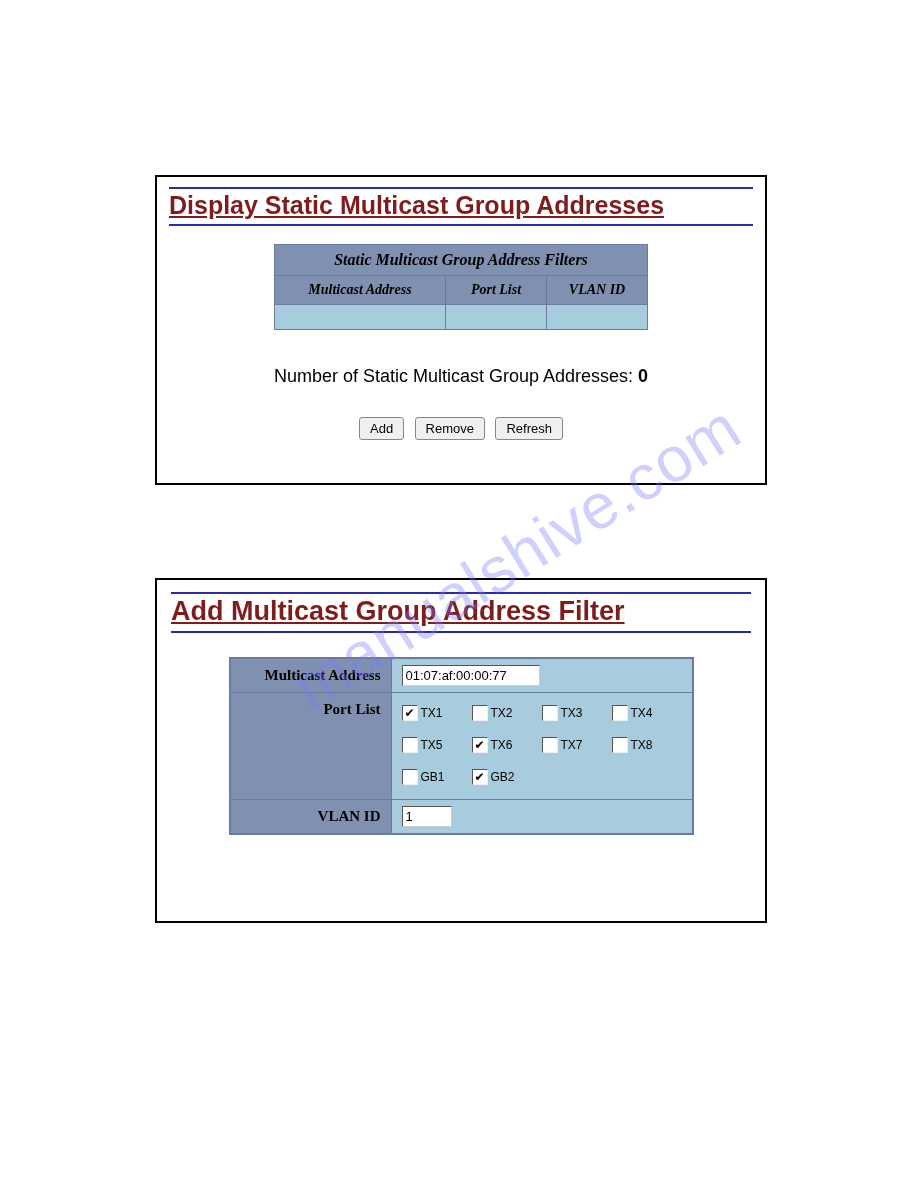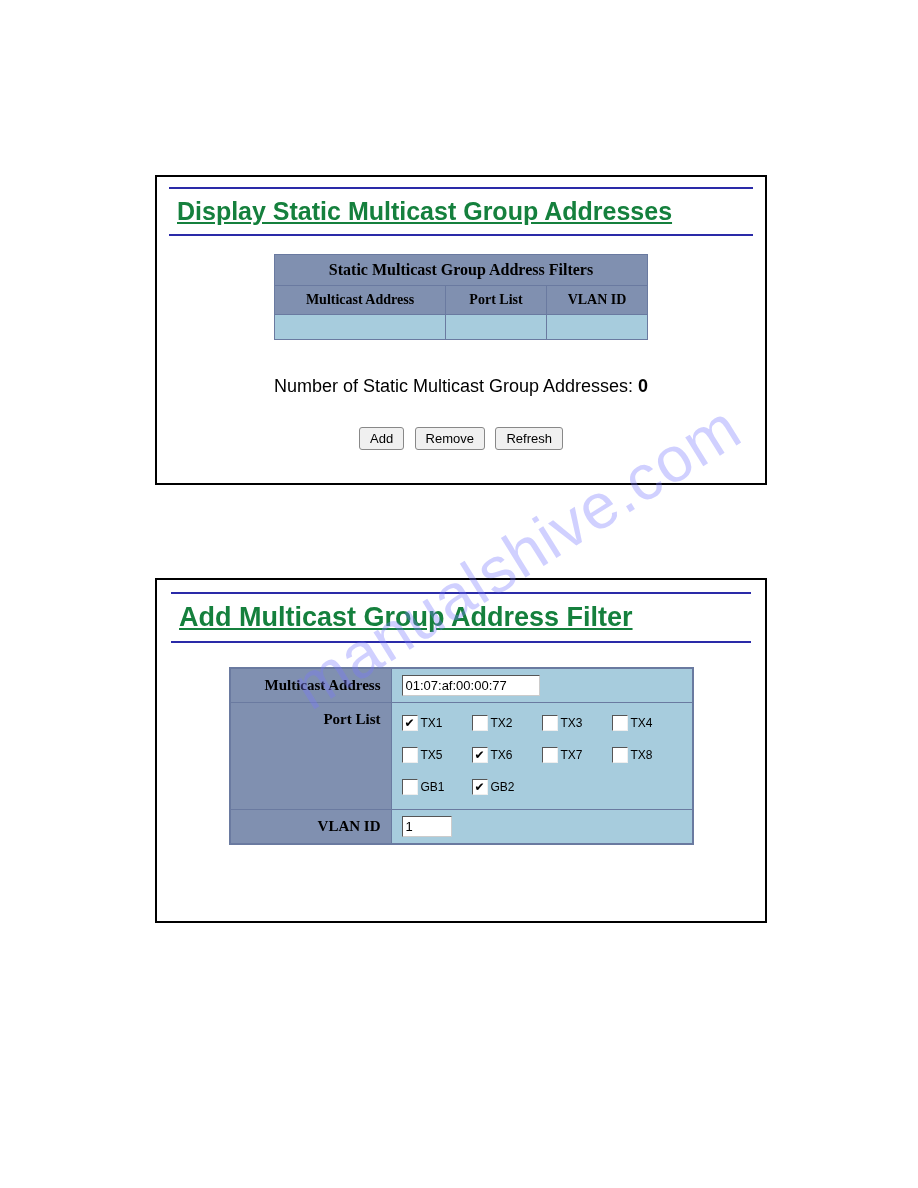--- a/index.html
+++ b/index.html
@@ -39,35 +39,36 @@
   .panel2 {
     left: 155px;
     top: 578px;
     width: 612px;
     height: 345px;
     padding: 12px 14px 14px 14px;
   }
   .hr-top { border: none; border-top: 2px solid #2a2aa8; margin: 0 0 2px 0; }
   .hr-bot { border: none; border-top: 2px solid #2a2aa8; margin: 4px 0 14px 0; }
   .title-link {
-    color: #15803d;
+    color: #7f1d1d;
     font-weight: bold;
     font-size: 25px;
     font-family: Verdana, Arial, sans-serif;
     display: block;
-    margin: 8px;
+    margin: 0;
     padding: 0;
   }
   .title1 { font-size: 25px; }
   .title2 { font-size: 27px; }
 
   
   .p1-table-wrap { display:flex; justify-content:center; margin-top: 18px;}
   table.p1 {
     border-collapse: collapse;
+    font-style: italic;
   }
   table.p1 th, table.p1 td {
     border: 1px solid #6a7aa0;
     font-family: "Times New Roman", serif;
   }
   table.p1 .caption-row th {
     background: #8090b0;
     color: #000;
     font-weight: bold;
     font-size: 16px;

